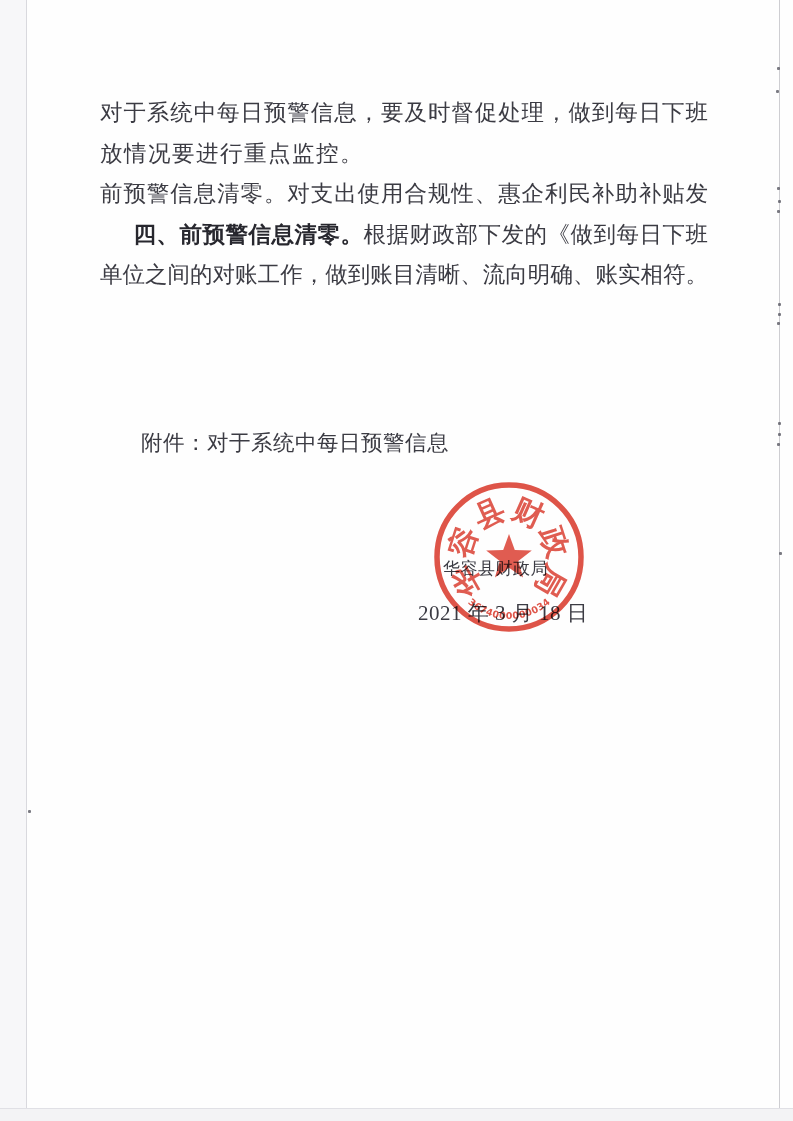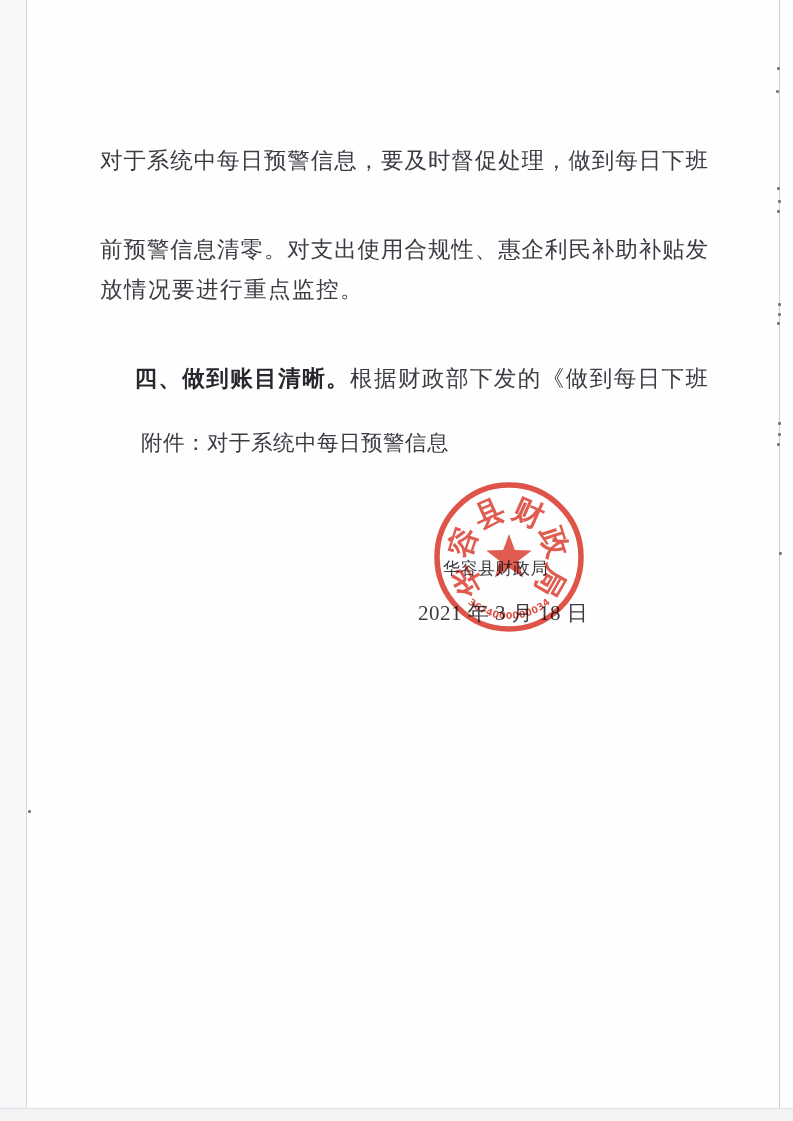--- a/index.html
+++ b/index.html
@@ -15,21 +15,21 @@
   }
   
   .edge-strip-left{position:absolute;left:0;top:0;width:26px;height:1121px;background:#f7f7f9;}
   .fold-line-left{position:absolute;left:26px;top:0;width:1px;height:1110px;background:rgba(150,150,162,.35);}
   .scan-line-right{position:absolute;left:779px;top:0;width:1px;height:1121px;background:rgba(148,148,158,.45);}
   .bottom-edge{position:absolute;left:0;top:1108px;width:793px;height:13px;background:#f3f3f5;border-top:1px solid #e0e0e5;}
   .speck{position:absolute;background:#5a5a64;width:3px;height:3px;border-radius:1px;opacity:.8;}
   
   .textblock{position:absolute;left:100px;top:93px;width:608px;font-size:22.5px;line-height:40.5px;color:var(--ink);}
   .line{white-space:nowrap;letter-spacing:1.5px;}
-  .jline{white-space:normal;text-align:justify;text-align-last:justify;letter-spacing:0;margin-top:48px;}
+  .jline{white-space:normal;text-align:justify;text-align-last:justify;letter-spacing:0;}
   .indent{display:inline-block;width:33px;}
   .bold-head{font-family:"Liberation Sans","DejaVu Sans",sans-serif;font-weight:bold;color:var(--ink-bold);}
   .attachment{position:absolute;left:141px;top:429px;font-size:21.5px;line-height:28px;letter-spacing:.5px;color:var(--ink);}
   .sig-org{position:absolute;left:443px;top:556px;font-size:17px;line-height:26px;letter-spacing:.5px;color:var(--ink);z-index:1;}
   .sig-date{position:absolute;left:418px;top:600px;font-size:21px;line-height:26px;letter-spacing:.5px;color:var(--ink);z-index:1;}
   
   .seal{position:absolute;left:424px;top:472px;width:170px;height:170px;z-index:2;mix-blend-mode:multiply;opacity:.92;}
   .seal-ring{fill:none;stroke:var(--seal-red);stroke-width:5.5px;}
   .seal-star{fill:var(--seal-red);opacity:.95;}
   .seal-char{fill:var(--seal-red);font-family:"Liberation Serif","DejaVu Serif",serif;font-weight:bold;font-size:30px;opacity:.95;}
@@ -53,23 +53,24 @@
   <div class="speck" style="left:778px;top:313px"></div>
   <div class="speck" style="left:777px;top:322px"></div>
   <div class="speck" style="left:778px;top:422px"></div>
   <div class="speck" style="left:778px;top:433px"></div>
   <div class="speck" style="left:777px;top:443px"></div>
   <div class="speck" style="left:779px;top:552px"></div>
   <div class="speck" style="left:28px;top:810px"></div>
 
   <div class="textblock">
     <div class="line jline">对于系统中每日预警信息，要及时督促处理，做到每日下班</div>
+    <div class="line">放情况要进行重点监控。</div>
     <div class="line jline">前预警信息清零。对支出使用合规性、惠企利民补助补贴发</div>
-    <div class="line">放情况要进行重点监控。</div>
-    <div class="line jline"><span class="indent"></span><span class="bold-head">四、做到账目清晰。</span><span>根据财政部下发的《做到每日下班</span></div>
+    <div class="line jline"><span class="indent"></span><span class="bold-head">四、前预警信息清零。</span><span>根据财政部下发的《做到每日下班</span></div>
+    <div class="line jline">单位之间的对账工作，做到账目清晰、流向明确、账实相符。</div>
   </div>
 
   <div class="attachment">附件：对于系统中每日预警信息</div>
 
   <div class="sig-org">华容县财政局</div>
   <div class="sig-date">2021 年 3 月 18 日</div>
 
   <svg class="seal" viewBox="0 0 170 170">
     <circle class="seal-ring" cx="85" cy="85" r="72"></circle>
     <polygon class="seal-star" points="85,62 90.8,78.1 107.8,78.6 94.3,89 99.1,105.4 85,95.8 70.9,105.4 75.7,89 62.2,78.6 79.2,78.1"></polygon>

